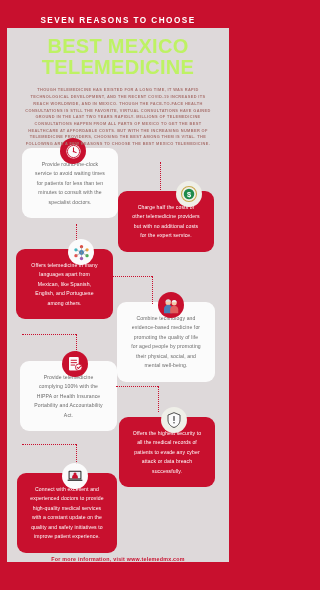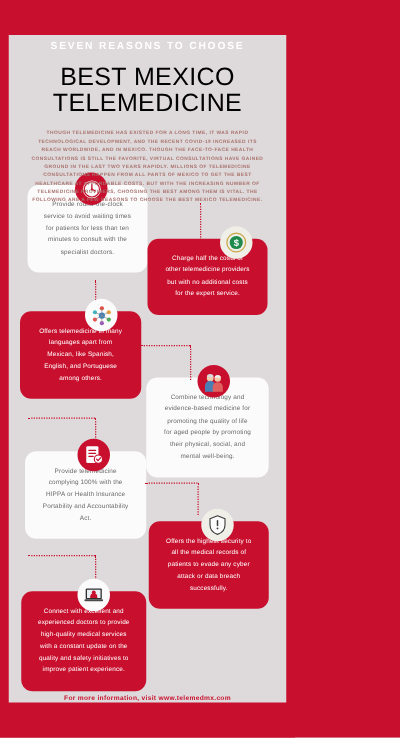--- a/index.html
+++ b/index.html
@@ -32,37 +32,36 @@
 
   
   .header {
     position: absolute;
     left: 0;
     top: 0;
     width: 236px;
     padding: 0 10px;
     text-align: center;
     z-index: 5;
-    margin-top: 16px;
   }
 
   .eyebrow {
     color: #ffffff;
     font-size: 8.2px;
     font-weight: bold;
     letter-spacing: 1.45px;
     text-transform: uppercase;
     padding-top: 16px;
     line-height: 1.1;
   }
 
   .title {
-    color: #000000;
+    color: #bef264;
     font-size: 20px;
-    font-weight: normal;
+    font-weight: bold;
     letter-spacing: 0.3px;
     line-height: 1.06;
     text-transform: uppercase;
     margin-top: 11px;
     padding: 0 6px;
   }
 
   .intro {
     color: #a9736f;
     font-size: 3.9px;

